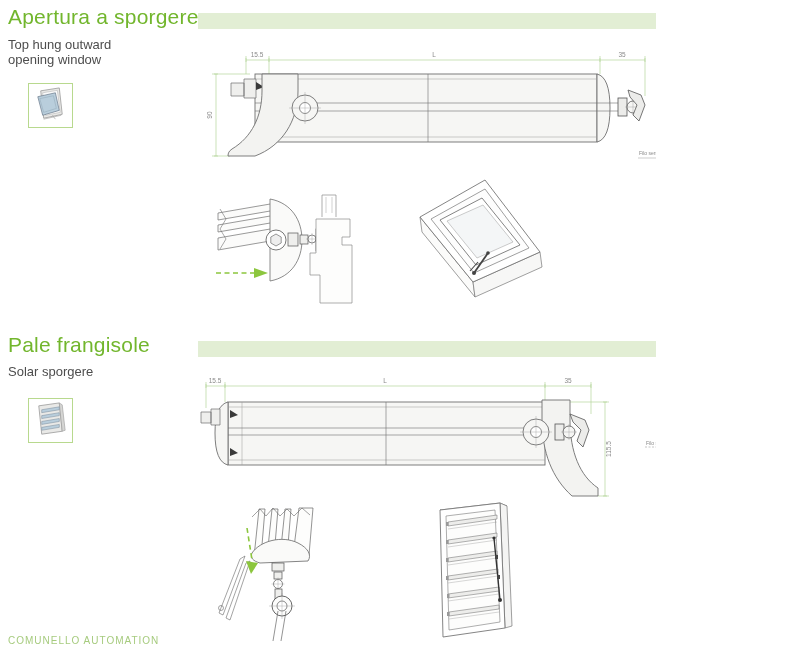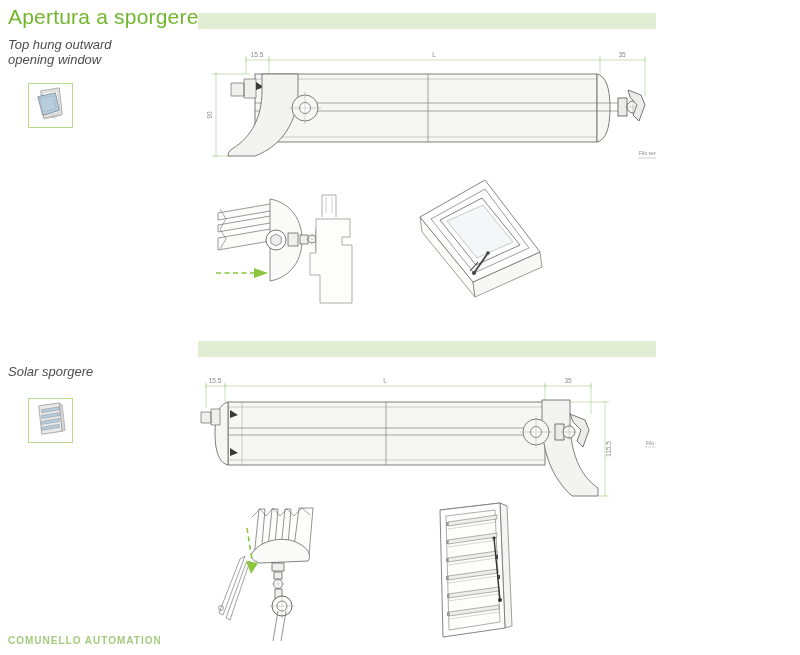--- a/index.html
+++ b/index.html
@@ -3,35 +3,35 @@
 <meta charset="utf-8">
 <style>
 *{margin:0;padding:0;box-sizing:border-box}
 html,body{background:#fff}
 body{font-family:"Liberation Sans",sans-serif}
 .page{position:relative;width:656px;height:655px;background:#fff;overflow:hidden}
 .title{position:absolute;left:8px;font-size:21px;font-weight:400;color:#72b62d;letter-spacing:.2px}
 .t1{top:5px}.t2{top:333px}
 .band{position:absolute;left:198px;width:597px;height:16px;background:#e2eed4}
 .b1{top:13px}.b2{top:341px}
-.subtitle{position:absolute;left:8px;font-size:13px;font-style:italic;color:#4d4d4d;line-height:15px;white-space:pre-line}
+.subtitle{position:absolute;left:8px;font-size:13px;color:#4d4d4d;line-height:15px;white-space:pre-line}
 .st1{top:37px}.st2{top:364px}
 .iconbox{position:absolute;width:45px;height:45px;border:1px solid #b8d98e;background:#fff}
 .ib1{left:28px;top:83px}.ib2{left:28px;top:398px}
 .iconbox svg{width:43px;height:43px;display:block}
 .draw{position:absolute}
 .main1{left:200px;top:46px;width:460px;height:125px}
 .det1{left:638px;top:55px;width:160px;height:120px}
 .cs1{left:210px;top:183px;width:150px;height:140px}
 .roof1{left:412px;top:176px;width:160px;height:150px}
 .main2{left:200px;top:372px;width:430px;height:135px}
 .det2{left:645px;top:375px;width:152px;height:150px}
 .mech2{left:190px;top:503px;width:180px;height:140px}
 .louv2{left:415px;top:500px;width:130px;height:148px}
-.footer{position:absolute;left:8px;top:635px;font-size:10px;font-weight:bold;letter-spacing:1px;color:#a6cb7e}
+.footer{position:absolute;left:8px;top:635px;font-size:10px;font-weight:normal;letter-spacing:1px;color:#a6cb7e}
 svg text{font-family:"Liberation Sans",sans-serif;font-size:6.5px;fill:#8a8a8a}
 svg .lbl5{font-size:5px}
 svg .lbl45{font-size:4.5px}
 .dim{stroke:#b5d69b;stroke-width:.7;fill:none}
 .ol{stroke:#6f6f6f;stroke-width:.9;fill:#f6f6f4}
 .thin{stroke:#9a9a9a;stroke-width:.5;fill:none}
 .mid{stroke:#6f6f6f;stroke-width:.6;fill:none}
 </style>
 </head>
 <body>
@@ -174,20 +174,21 @@
       <polygon points="71,29 101,66 65,82 35,45" fill="#f4f6f7" stroke="#999" stroke-width="0.5"></polygon>
     </g>
     <g>
       <path d="M62,97 L76,77" stroke="#444" stroke-width="1.8" fill="none"></path>
       <path d="M58,95 L66,86" stroke="#444" stroke-width="1.1" fill="none"></path>
       <circle cx="62" cy="97" r="2" fill="#444"></circle>
         <circle cx="76" cy="77" r="1.8" fill="#444"></circle>
     </g>
   </svg>
 
+  <h1 class="title t2">Pale frangisole</h1>
   <div class="band b2"></div>
   <p class="subtitle st2">Solar sporgere</p>
 
   <div class="iconbox ib2">
     <svg viewBox="0 0 44 44">
       <polygon points="10,7 31,4 34,33 13,36" fill="#e9e9e7" stroke="#999" stroke-width="0.8"></polygon>
       <polygon points="31,4 34,6 37,32 34,33" fill="#d6d6d4" stroke="#999" stroke-width="0.6"></polygon>
       <g fill="#b9cedc" stroke="#778899" stroke-width="0.5">
         <polygon points="13,11 31,8 31,11 13,14"></polygon>
         <polygon points="13,17 31,14 31,17 13,20"></polygon>

